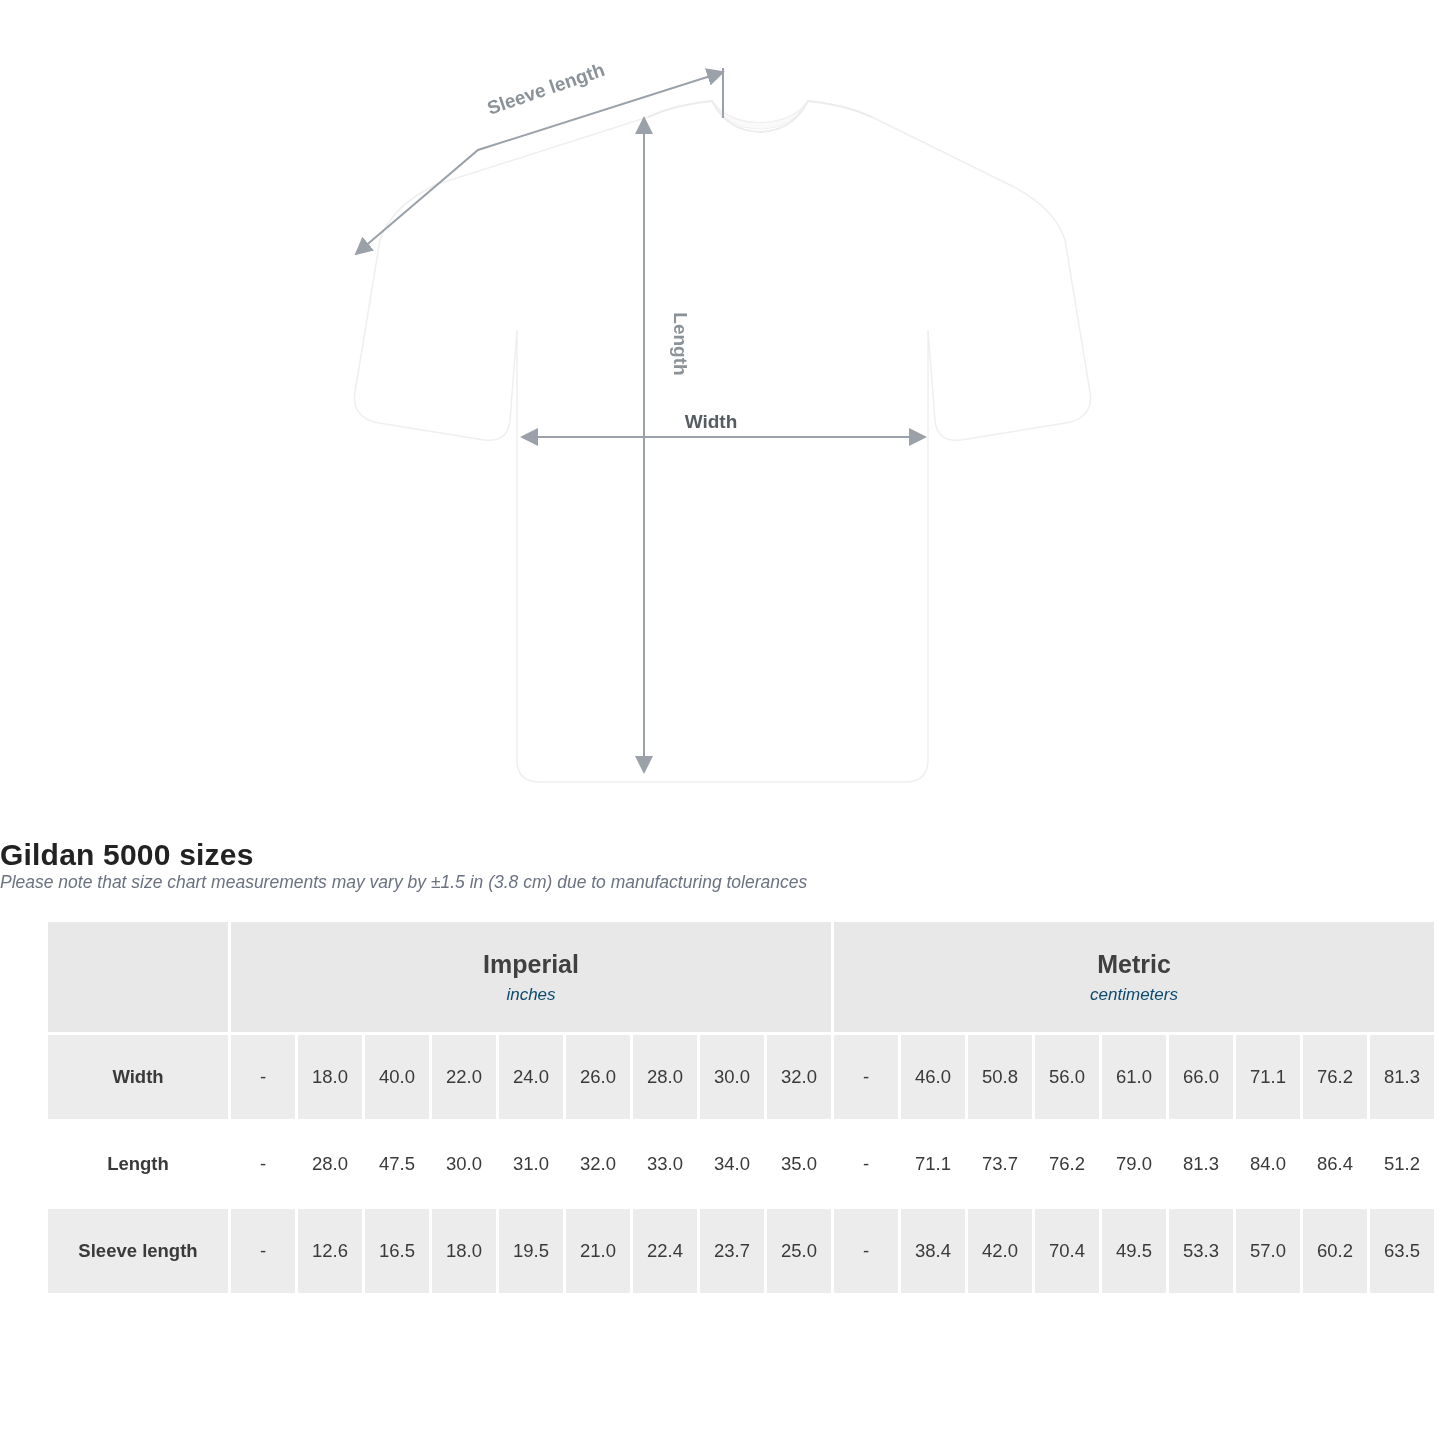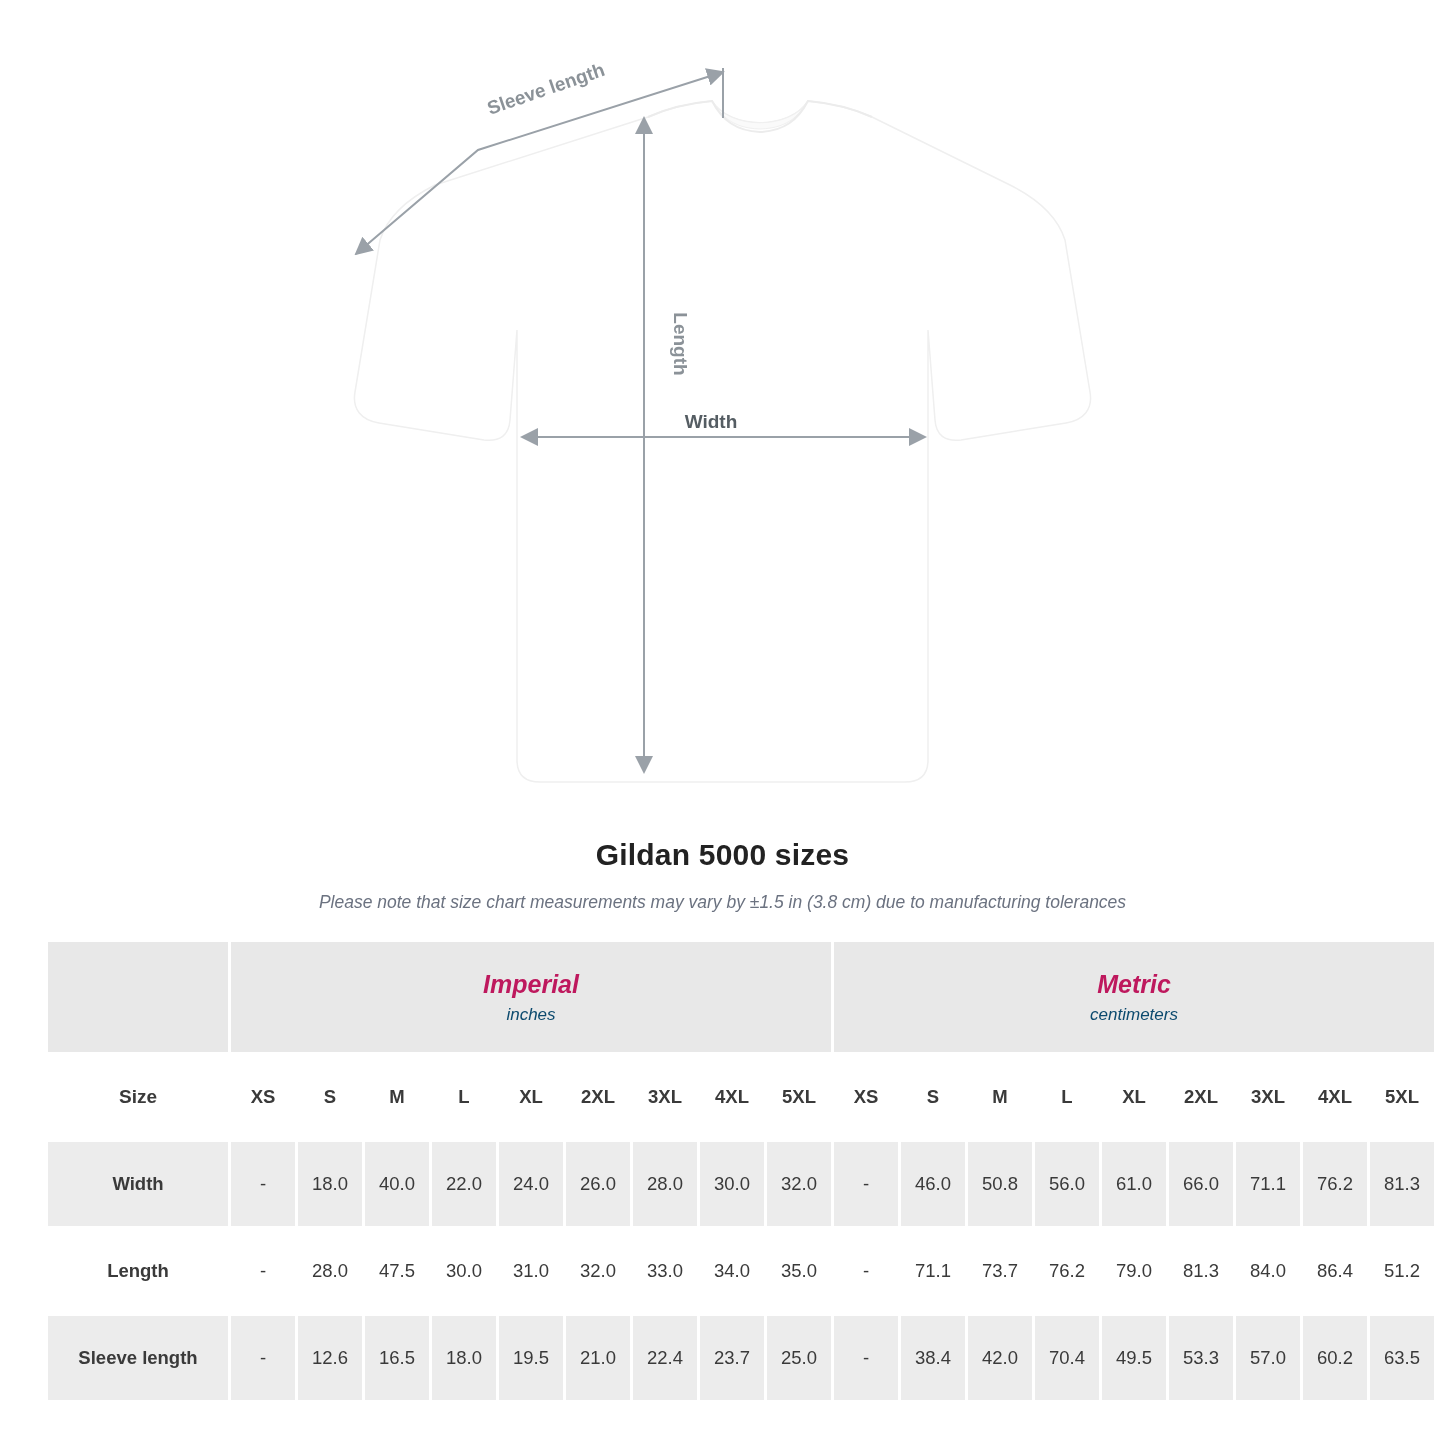--- a/index.html
+++ b/index.html
@@ -27,31 +27,31 @@
     height: 820px;
   }
   .illustration svg {
     display: block;
     width: 1445px;
     height: 820px;
   }
 
   
   .title-block {
-    text-align: center;
+    text-align: left;
     margin-top: 18px;
   }
   .chart-title {
     font-size: 30px;
     font-weight: bold;
     color: #222222;
     letter-spacing: 0.2px;
   }
   .chart-note {
-    margin-top: 20px;
+    margin-top: 0;
     font-size: 17.5px;
     font-style: italic;
     color: #6b7280;
   }
 
   
   .table-wrap {
     margin: 26px 45px 0 45px;
     width: 1355px;
   }
@@ -68,23 +68,22 @@
     font-size: 18.5px;
     color: #3a3a3a;
     padding: 0;
   }
   .unit-header td {
     background: #e8e8e8;
     height: 110px;
   }
   .unit-title {
     font-size: 25px;
-    font-style: italic;
-    font-weight: bold;
-    color: #be185d;
+    font-weight: bold;
+    color: #404040;
     line-height: 1.25;
   }
   .unit-sub {
     font-size: 17px;
     font-style: italic;
     color: #0c4a6e;
     margin-top: 4px;
   }
   .row-size td {
     background: #ffffff;
@@ -217,41 +216,20 @@
           <td colspan="9">
             <div class="unit-title">Imperial</div>
             <div class="unit-sub">inches</div>
           </td>
           <td colspan="9">
             <div class="unit-title">Metric</div>
             <div class="unit-sub">centimeters</div>
           </td>
         </tr>
 
-        <tr class="row-size">
-          <td class="label-cell">Size</td>
-          <td>XS</td>
-          <td>S</td>
-          <td>M</td>
-          <td>L</td>
-          <td>XL</td>
-          <td>2XL</td>
-          <td>3XL</td>
-          <td>4XL</td>
-          <td>5XL</td>
-          <td>XS</td>
-          <td>S</td>
-          <td>M</td>
-          <td>L</td>
-          <td>XL</td>
-          <td>2XL</td>
-          <td>3XL</td>
-          <td>4XL</td>
-          <td>5XL</td>
-        </tr>
 
         <tr class="row-data row-shade">
           <td class="label-cell">Width</td>
           <td>-</td>
           <td>18.0</td>
           <td>40.0</td>
           <td>22.0</td>
           <td>24.0</td>
           <td>26.0</td>
           <td>28.0</td>

